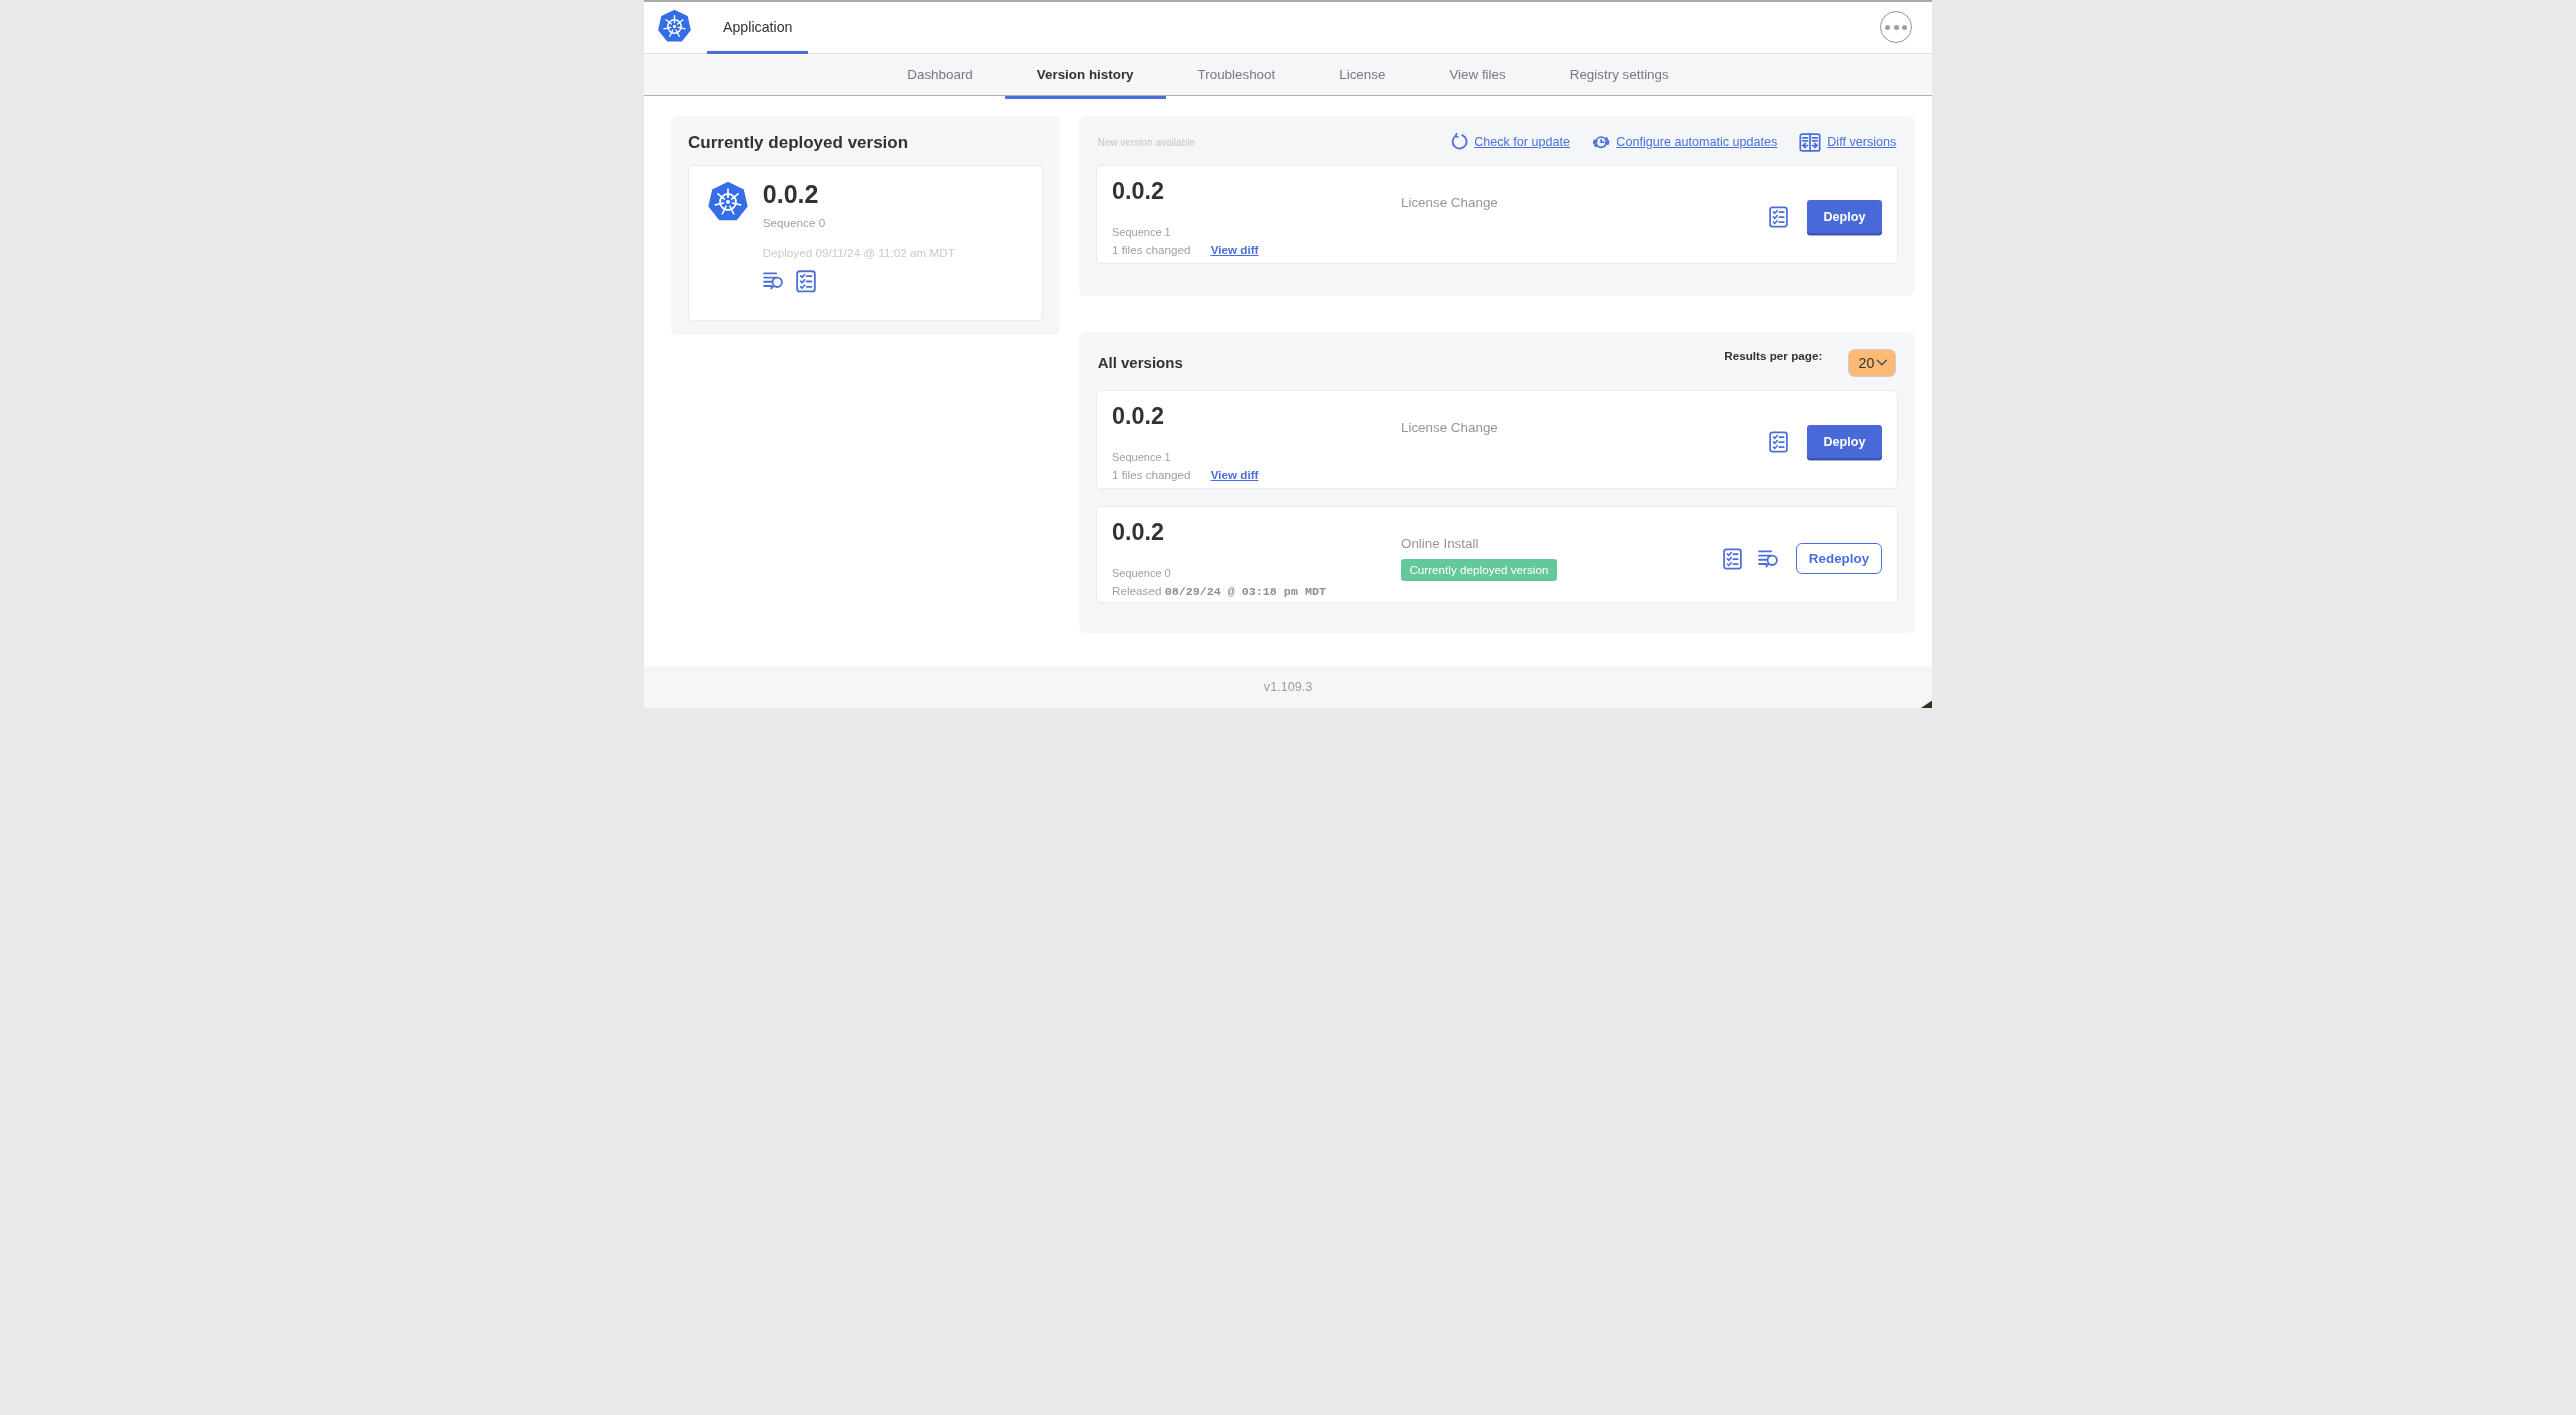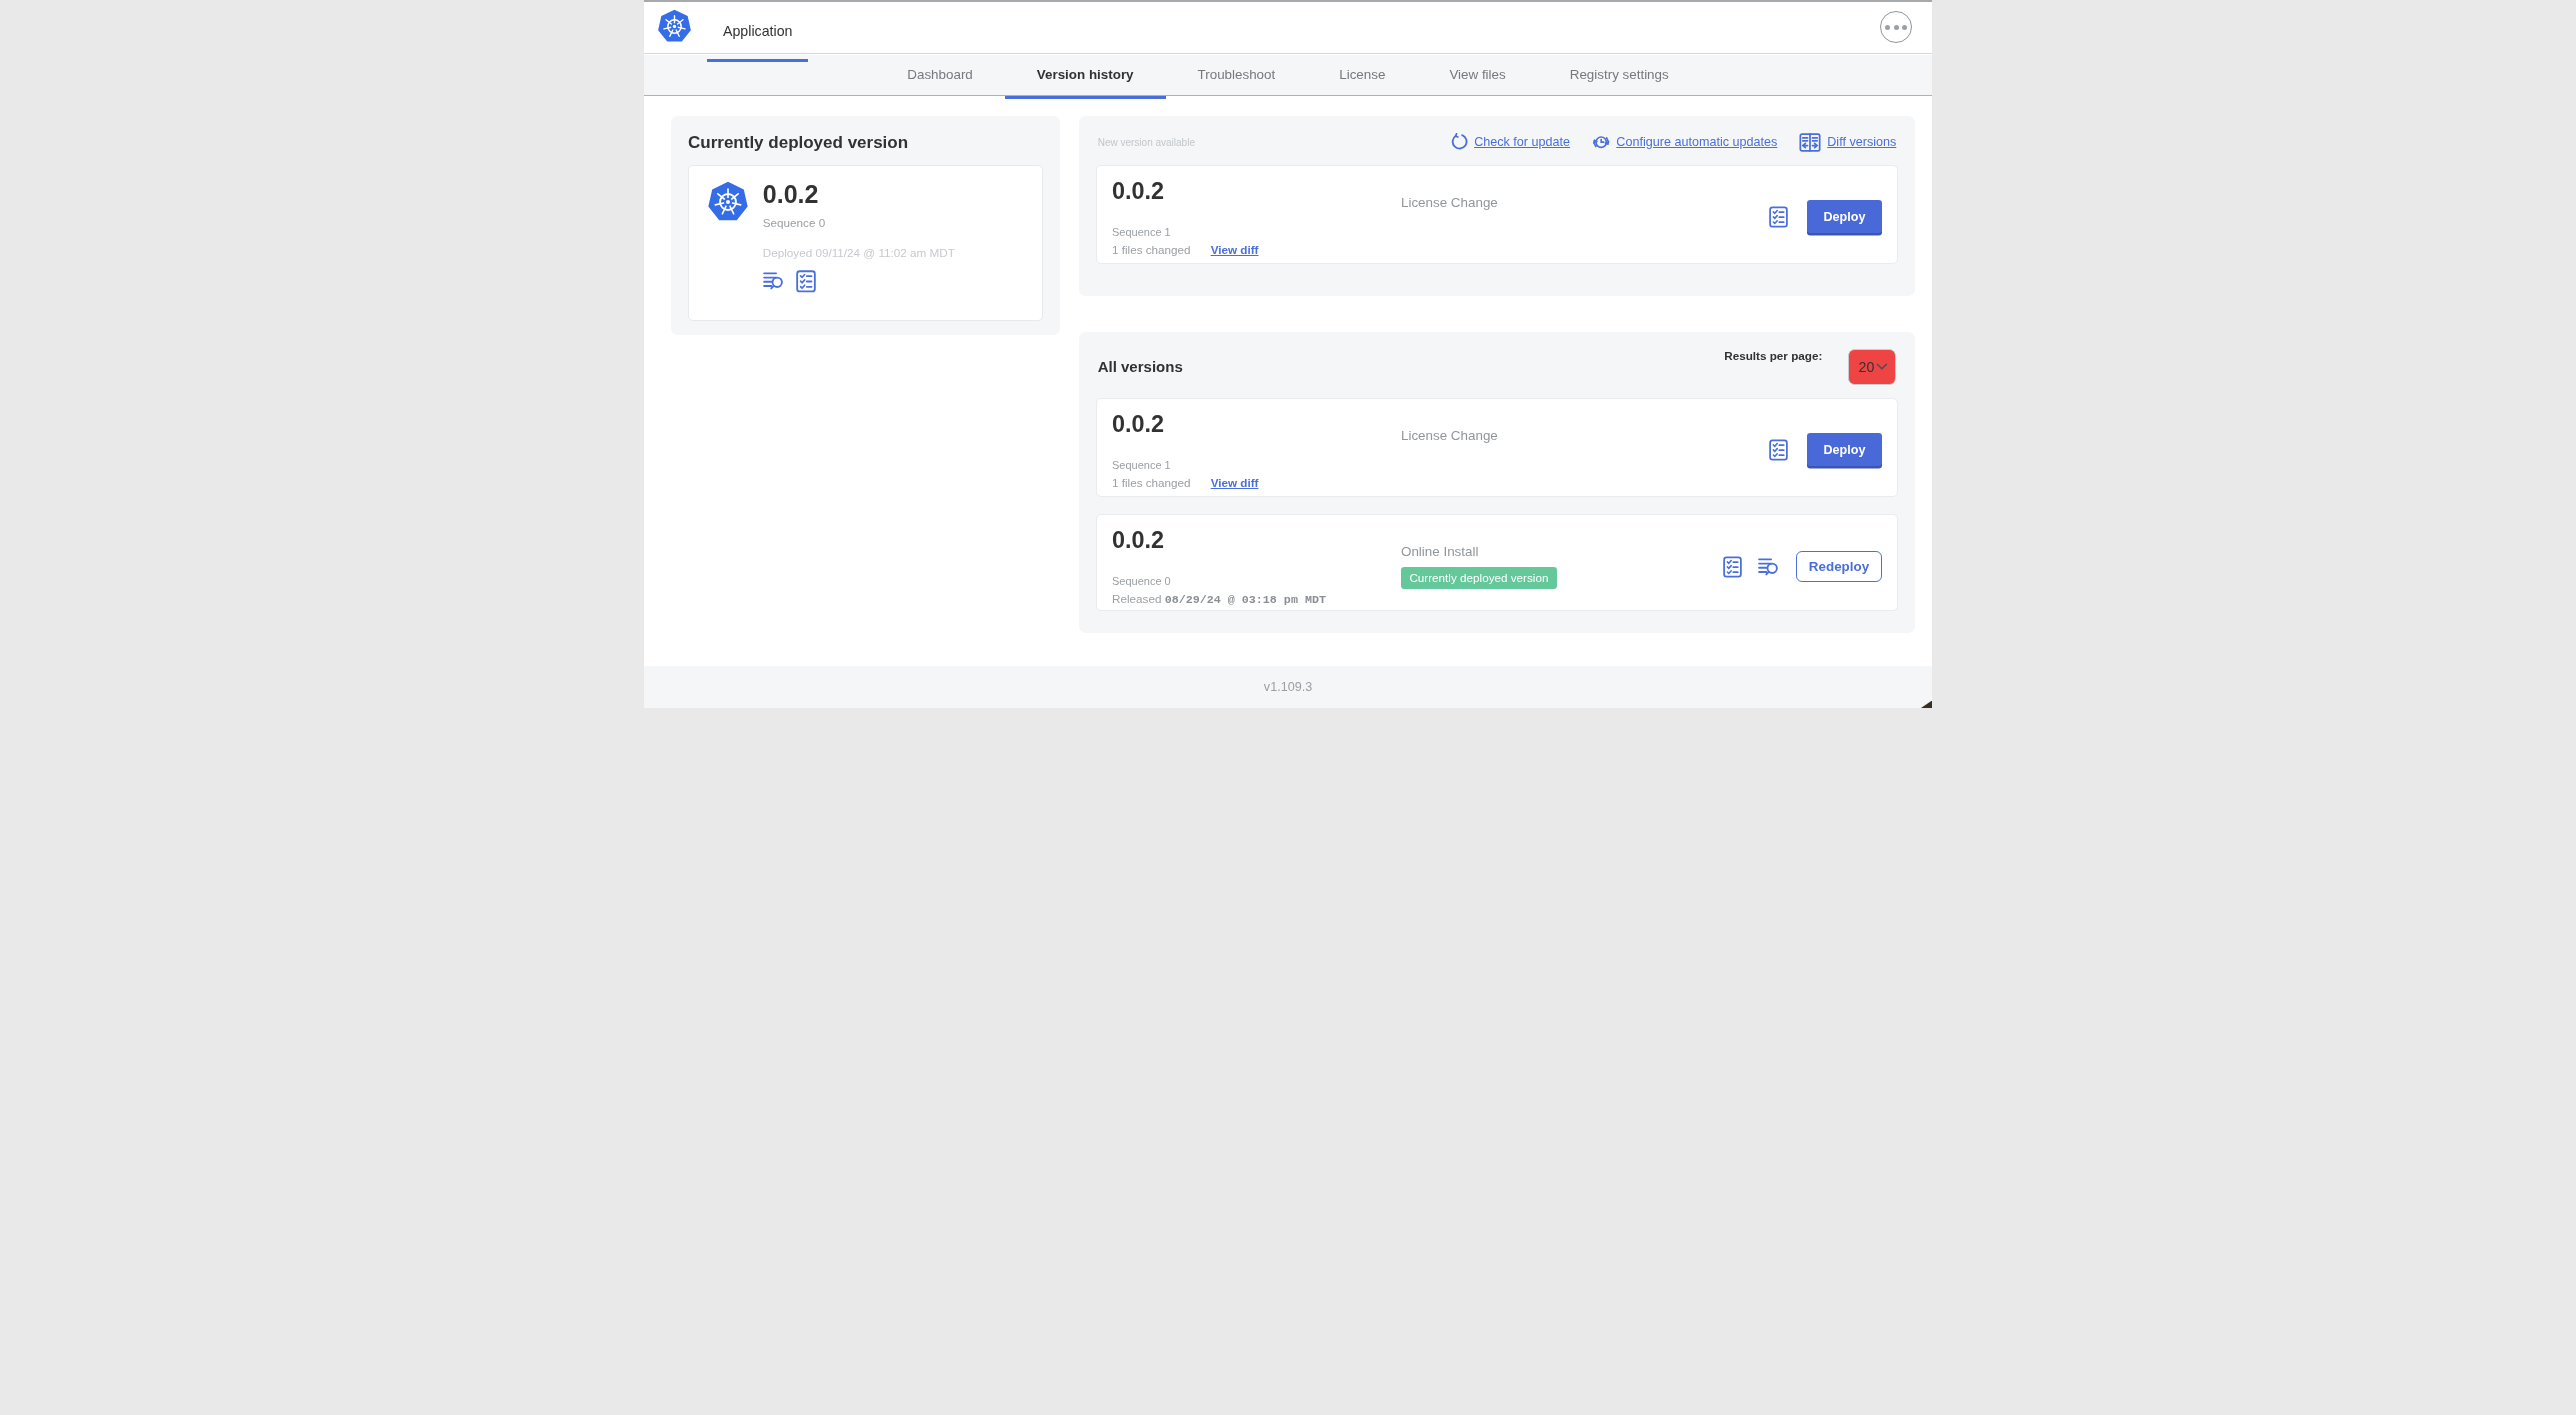--- a/index.html
+++ b/index.html
@@ -11,21 +11,21 @@
   }
   .top-strip { position:absolute; top:0; left:0; width:100%; height:1.7px; background:#a7aaad; z-index:20; }
 
   
   .topbar {
     position:absolute; top:0; left:0; width:100%; height:54px; background:#fff;
     border-bottom:0.8px solid #d6d9dc; z-index:5;
   }
   .k8s-logo { position:absolute; }
   .topbar .k8s-logo { left:12.6px; top:9.2px; }
-  .app-tab { position:absolute; left:63px; top:0; height:62px; display:flex; align-items:center; padding:0 16px; cursor:pointer; }
+  .app-tab { position:absolute; left:63px; top:0; height:54px; display:flex; align-items:center; padding:0 16px; cursor:pointer; }
   .app-tab .label { font-size:14.2px; font-weight:500; color:#323232; }
   .app-tab .active-bar { position:absolute; left:0; bottom:0; width:100%; height:3.3px; background:#4a6fdc; }
   .ellipsis-btn {
     position:absolute; right:20px; top:11px; width:32px; height:32px; border-radius:50%;
     border:1.7px solid #8f9499; background:#fff; display:flex; align-items:center; justify-content:center; gap:3.3px; cursor:pointer;
   }
   .ellipsis-btn i { width:5px; height:5px; border-radius:50%; background:#9aa0a5; }
 
   
   .subnav {
@@ -61,21 +61,21 @@
   .muted-title { font-size:10px; color:#c2c6ca; font-weight:500; }
   .strong-title { font-size:15px; color:#323232; font-weight:700; }
 
   .head-actions { display:flex; align-items:center; gap:22px; }
   .link-action { display:flex; align-items:center; gap:5.9px; color:#4a6fdc; cursor:pointer; }
   .link-action .txt { font-size:12.6px; font-weight:500; text-decoration:underline; }
 
   .rpp { display:flex; align-items:flex-start; gap:26px; }
   .rpp-label { font-size:11.7px; font-weight:600; color:#323232; }
   .select-box {
-    width:48px; height:36px; background:#ef4444; border:0.8px solid #c9ccd0; border-radius:6.7px;
+    width:48px; height:28px; background:#fdba74; border:0.8px solid #c9ccd0; border-radius:6.7px;
     display:flex; align-items:center; justify-content:space-between; padding:0 7.5px 0 9.2px; cursor:pointer;
   }
   .select-box .val { font-size:14.2px; color:#323232; }
 
   
   .vrow {
     background:#fff; border:0.8px solid #e9ebee; border-radius:5px;
     display:grid; grid-template-columns:289px 1fr auto; align-items:start;
     padding:11.7px 15px; margin-top:13.4px;
   }

